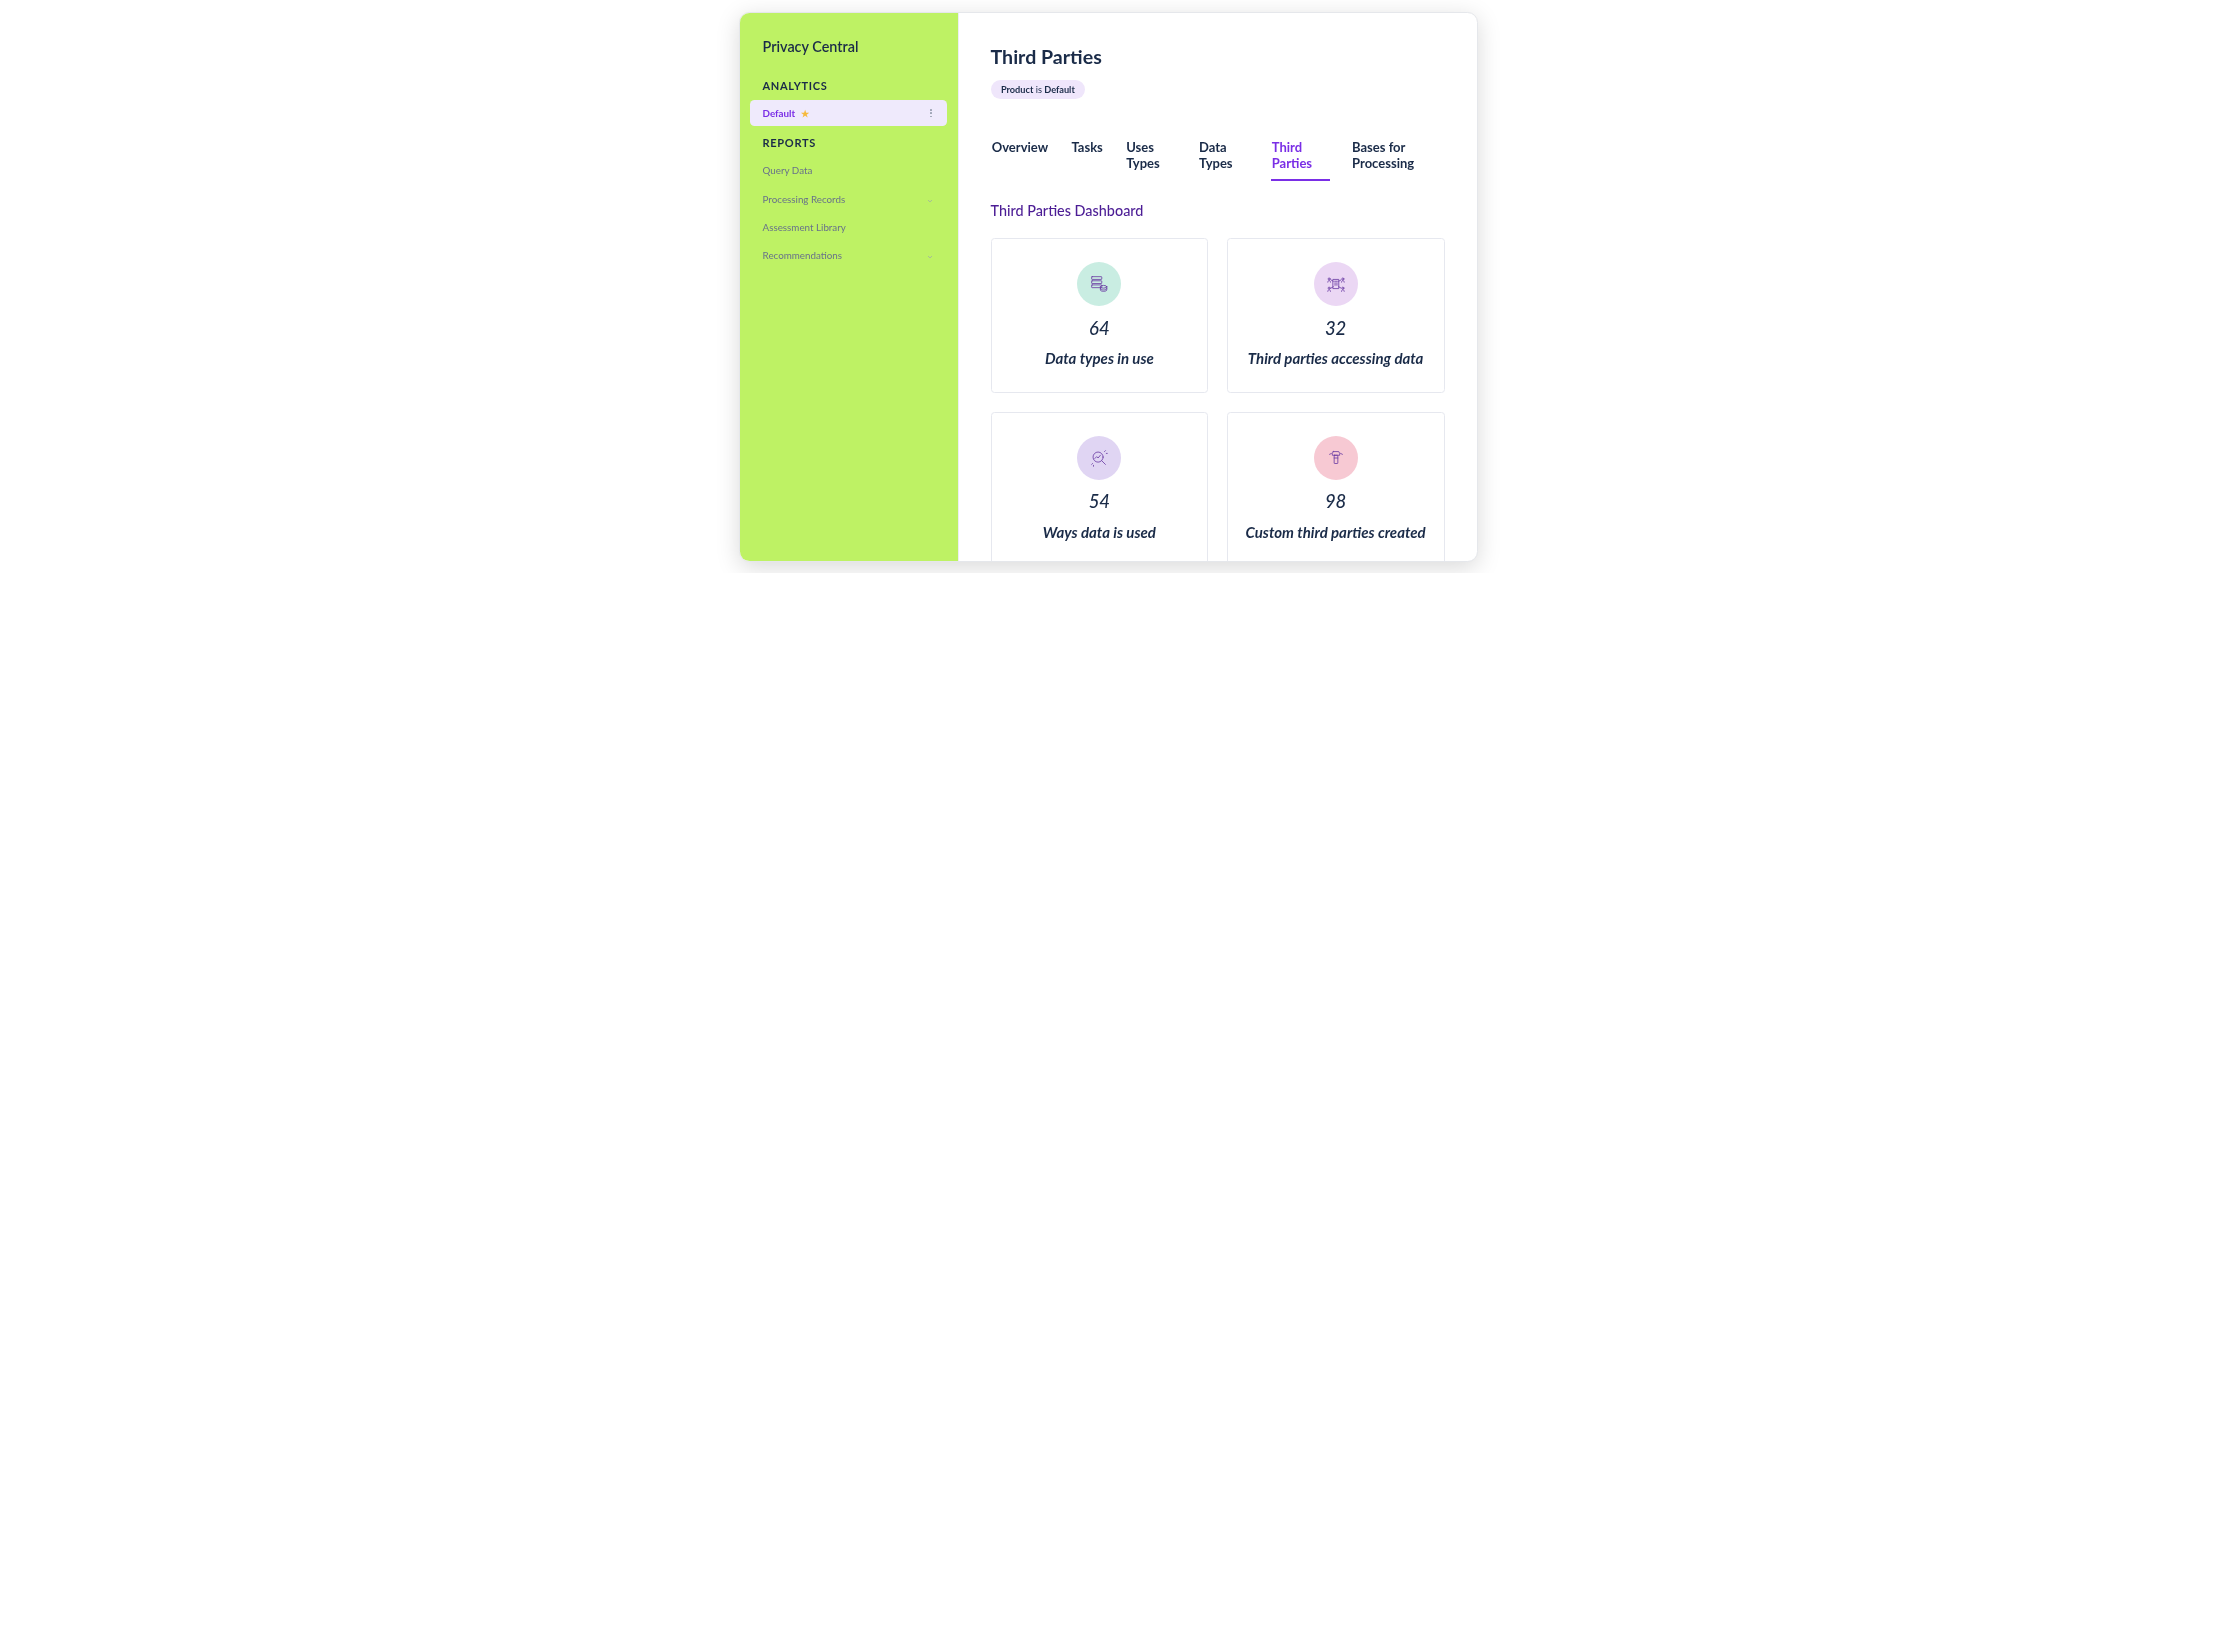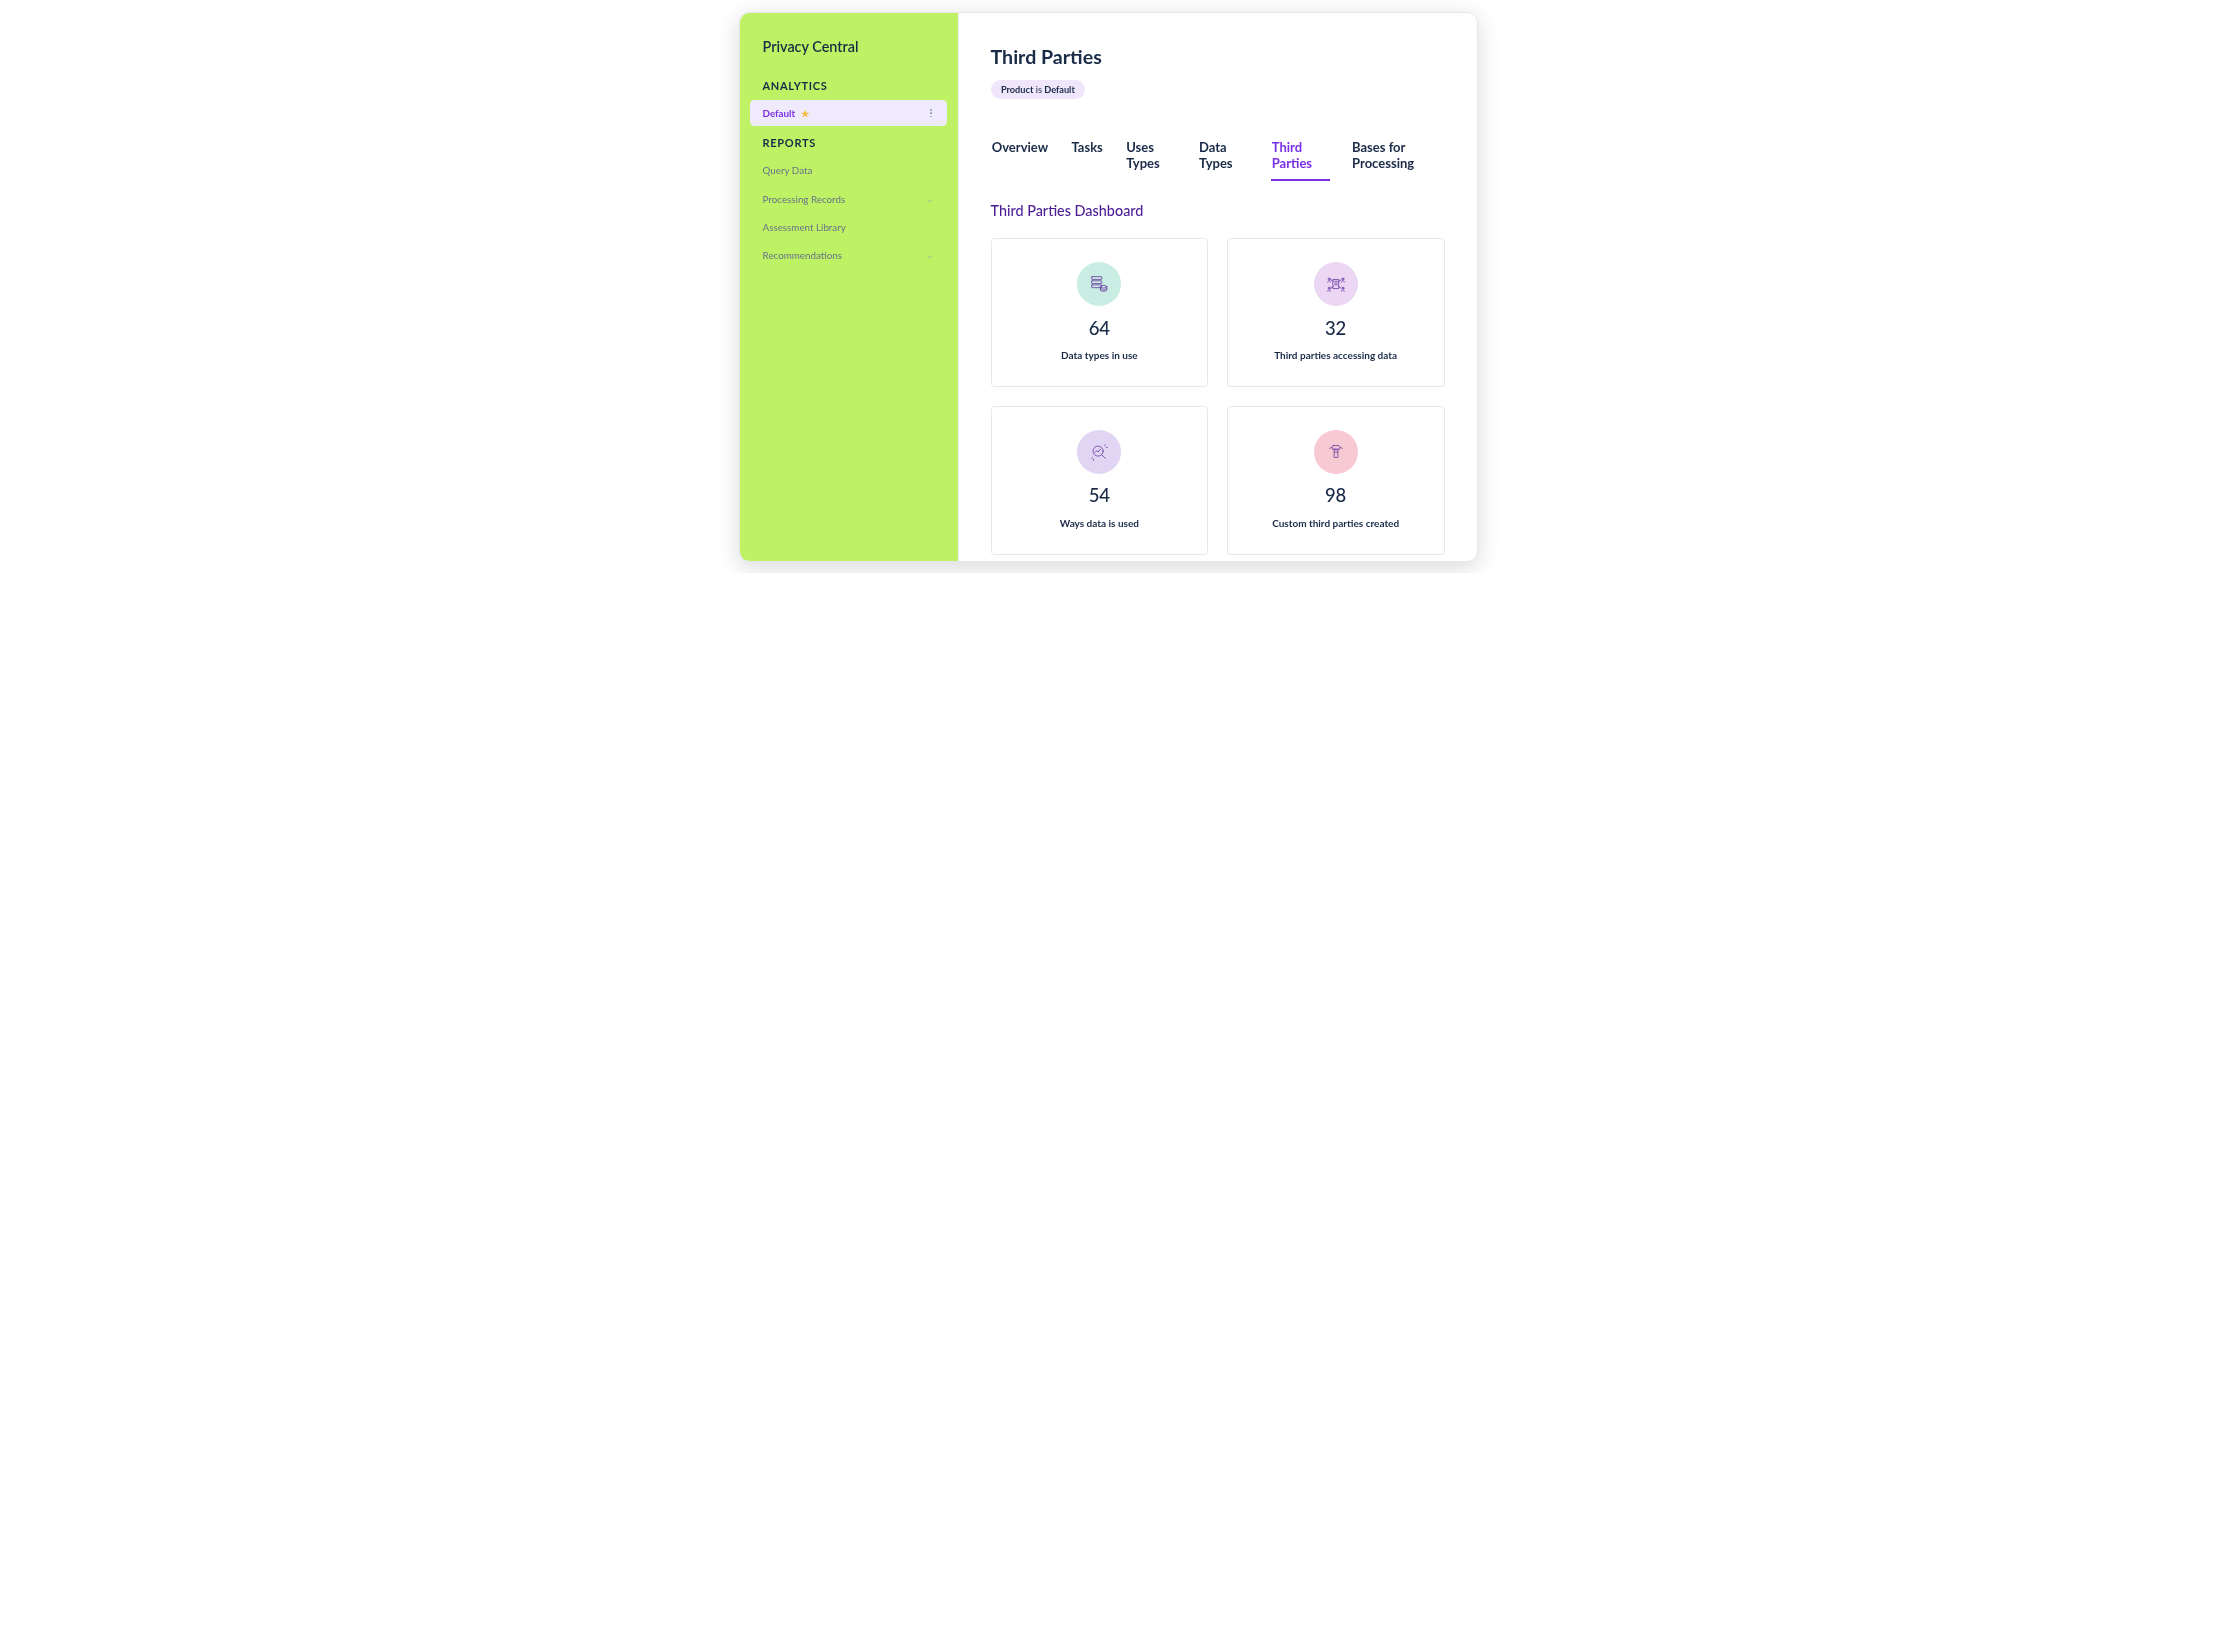--- a/index.html
+++ b/index.html
@@ -122,20 +122,21 @@
     .section-title {
       font-size: 14.4px;
       font-weight: 500;
       color: #4c1d95;
       margin-bottom: 19.6px;
     }
     .card-grid {
       display: grid;
       grid-template-columns: 1fr 1fr;
       gap: 18.5px;
+      font-style: italic;
     }
     .card {
       border: 0.6px solid #e6e8ef;
       border-radius: 3.5px;
       background: #ffffff;
       padding: 23px 11.5px 25.4px 11.5px;
       display: flex;
       flex-direction: column;
       align-items: center;
       gap: 10.4px;
@@ -151,21 +152,21 @@
     .circle.lilac  { background: #ebd7f4; }
     .circle.violet { background: #e0d5f3; }
     .circle.pink   { background: #f7c9d3; }
     .card .icon svg { stroke: #6b3da4; }
     .card .value {
       font-size: 18.5px;
       font-weight: 500;
       color: #1a2b48;
     }
     .card .label {
-      font-size: 10px;
+      font-size: 15px;
       font-weight: 700;
       color: #1a2b48;
     }
   </style>
 </head>
 <body>
 
 <div class="app-shell">
 
   <aside class="sidebar">

